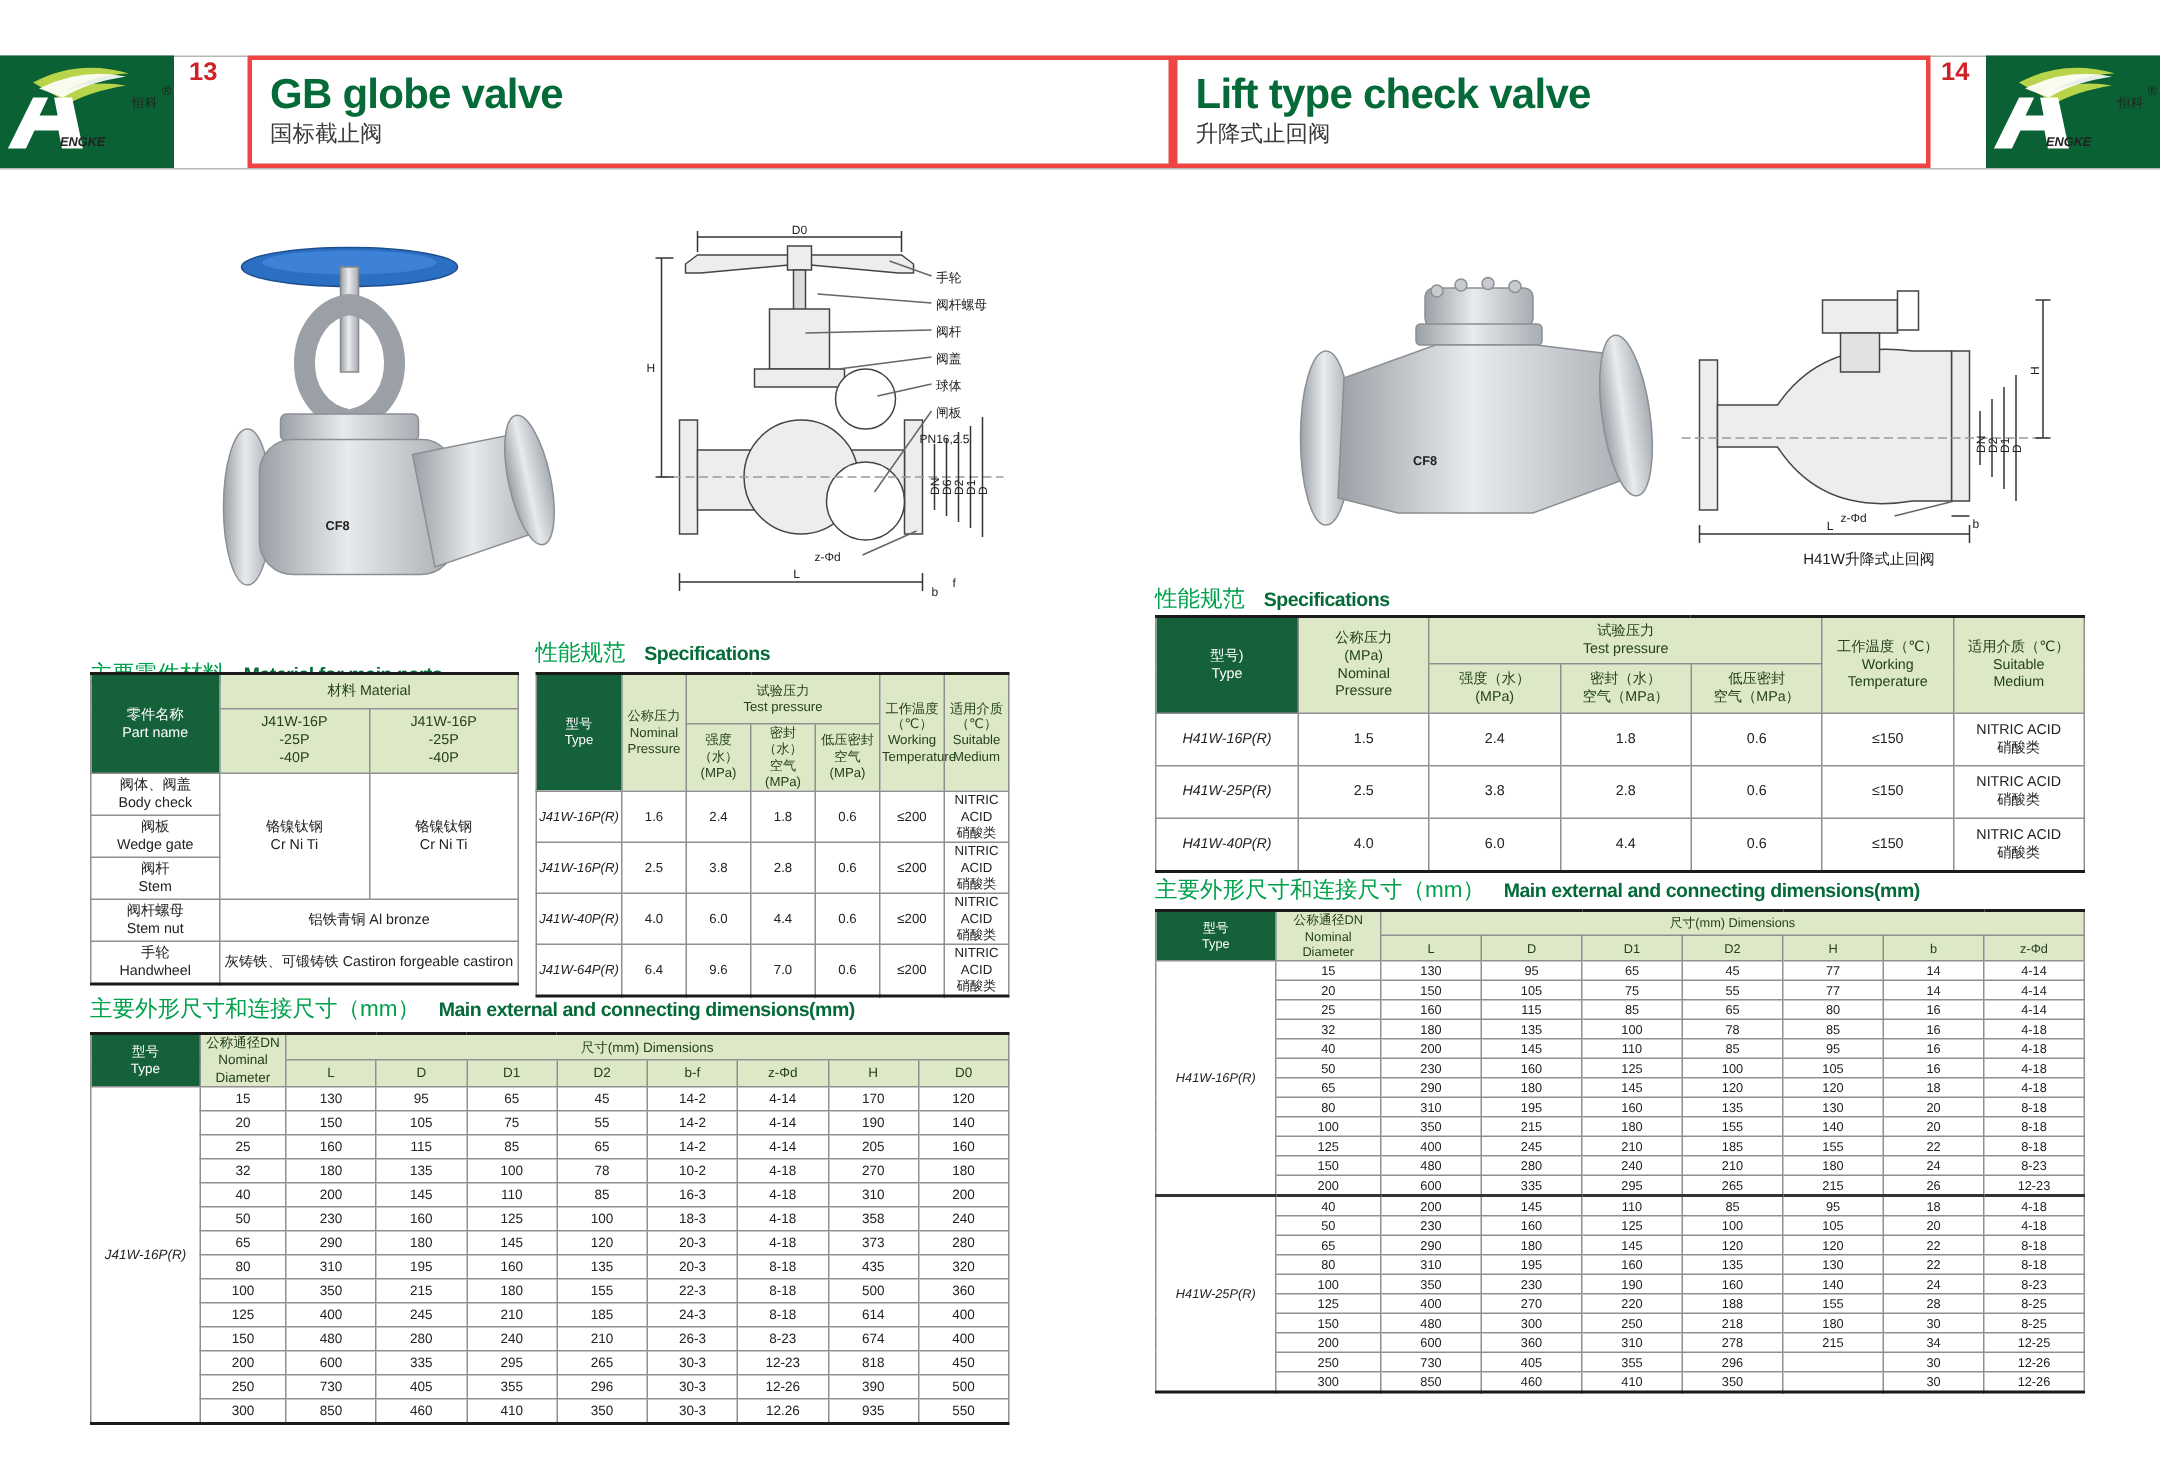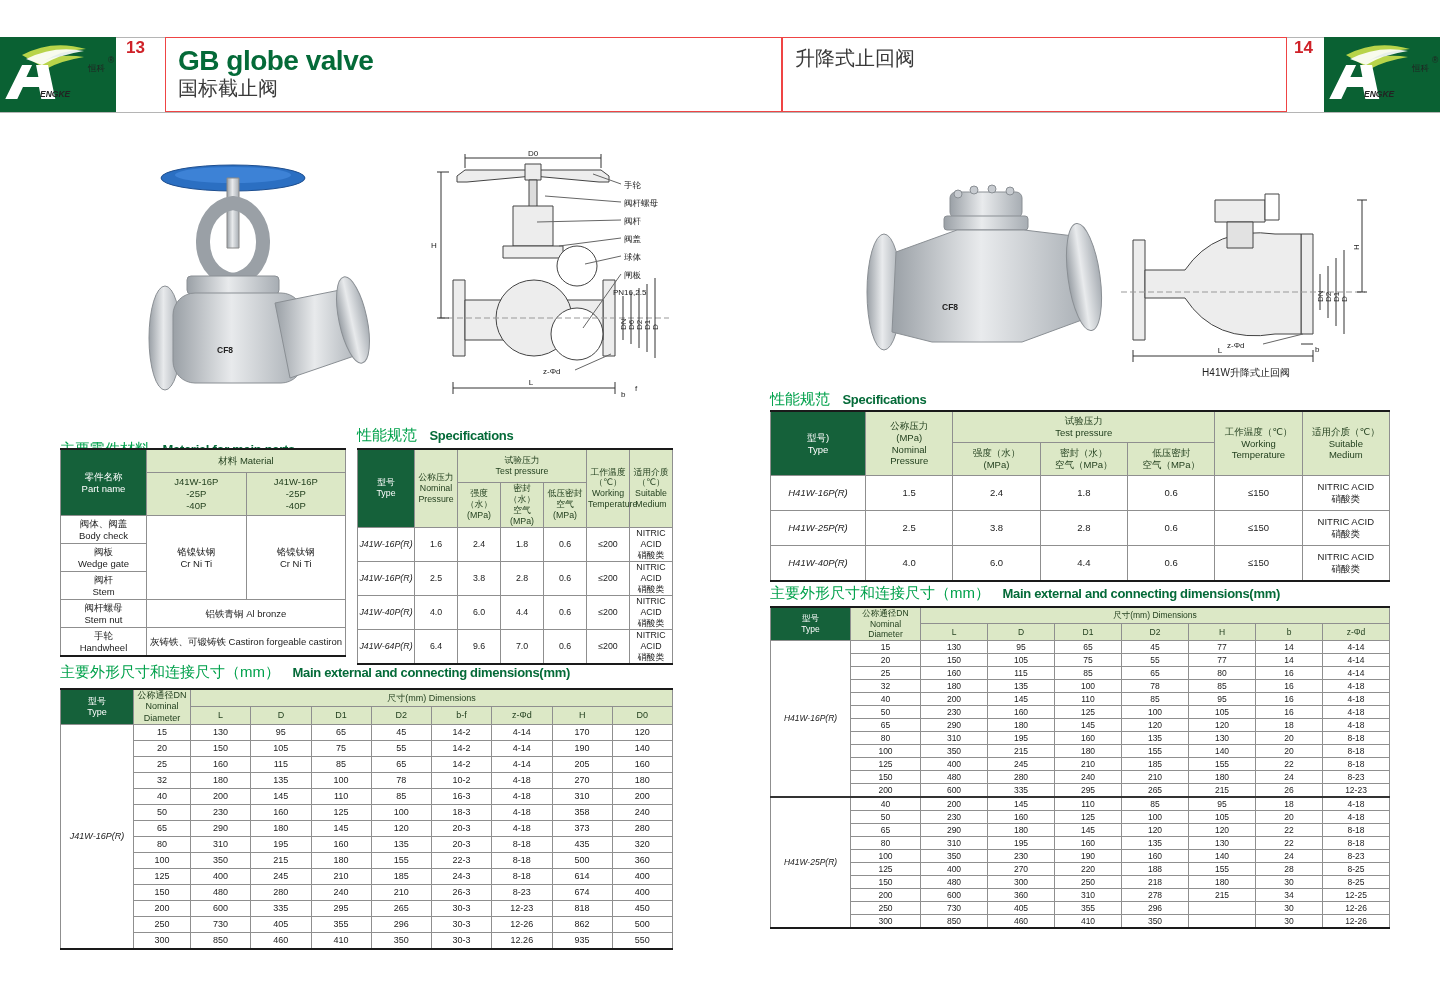--- a/index.html
+++ b/index.html
@@ -3,23 +3,23 @@
 <meta charset="utf-8">
 <style>
   html,body{margin:0;padding:0;background:#fff;}
   .page{position:relative;width:1440px;height:984px;background:#ffffff;overflow:hidden;
         font-family:"Liberation Sans","DejaVu Sans",sans-serif;color:#222;}
   .hline{position:absolute;left:0;width:1440px;height:1px;background:#b5b5b5;}
   
   .logo-box{position:absolute;top:37px;width:116px;height:75px;background:#0a6133;}
   .logo-box svg{display:block;width:100%;height:100%;}
   .page-num{position:absolute;top:38px;font-size:17px;font-weight:bold;color:#cf2128;}
-  .title-box{position:absolute;top:37px;height:75px;border:1px solid #ef4444;background:#fff;box-sizing:border-box;padding:8px 0 0 12px;}
+  .title-box{position:absolute;top:37px;height:75px;border:3px solid #ef4444;background:#fff;box-sizing:border-box;padding:8px 0 0 12px;}
   .title-en{font-size:28px;font-weight:bold;color:#046a38;letter-spacing:-0.5px;line-height:30px;}
-  .title-zh{font-size:20px;color:#3a3a3a;line-height:24px;}
+  .title-zh{font-size:15px;color:#3a3a3a;line-height:24px;}
   
   .sec{position:absolute;white-space:nowrap;}
   .sec .zh{font-size:15px;font-weight:normal;color:#00a14b;margin-right:8px;}
   .sec .en{font-size:13px;font-weight:bold;color:#046a38;letter-spacing:-0.3px;}
   
   table{border-collapse:collapse;table-layout:fixed;}
   th,td{border:1px solid #8f8f8f;text-align:center;vertical-align:middle;
         white-space:pre-line;padding:0 1px;line-height:1.25;}
   .dk{background:#15613a;color:#fff;font-weight:normal;}
   .lt{background:#dce8c6;color:#23401f;font-weight:normal;}
@@ -87,20 +87,21 @@
     </svg>
   </div>
   <div class="page-num" style="left:126px">13</div>
 
   <div class="title-box" style="left:165px;width:617px;">
     <div class="title-en">GB globe valve</div>
     <div class="title-zh">国标截止阀</div>
   </div>
 
   <div class="title-box" style="left:782px;width:505px;">
+    <div class="title-en">Lift type check valve</div>
     <div class="title-zh">升降式止回阀</div>
   </div>
   <div class="page-num" style="left:1294px">14</div>
 
   <div class="logo-box" style="left:1324px">
     <svg viewBox="0 0 116 75" class="dwg">
       <path d="M22,18 Q52,2 86,12 Q62,13 44,24 Q60,16 84,20 Q60,24 46,32 Z" style="fill:#b8d44a"></path>
       <path d="M26,22 Q54,8 84,14 Q58,18 42,28 Z" fill="#ffffff" opacity="0.9"></path>
       <path d="M14,62 L26,28 L36,28 L32,40 L44,40 L40,28 L41,28 L52,28 L64,62 L50,62 L46,50 L30,50 L26,62 Z" fill="#ffffff" transform="skewX(-8)"></path>
       <text x="40" y="60" font-size="17" font-style="italic" font-weight="bold" fill="#ffffff">ENGKE</text>
@@ -510,21 +511,21 @@
             <td>450</td>
           </tr>
           <tr>
             <td>250</td>
             <td>730</td>
             <td>405</td>
             <td>355</td>
             <td>296</td>
             <td>30-3</td>
             <td>12-26</td>
-            <td>862</td>
+            <td>390</td>
             <td>500</td>
           </tr>
           <tr>
             <td>300</td>
             <td>850</td>
             <td>460</td>
             <td>410</td>
             <td>350</td>
             <td>30-3</td>
             <td>12.26</td>

